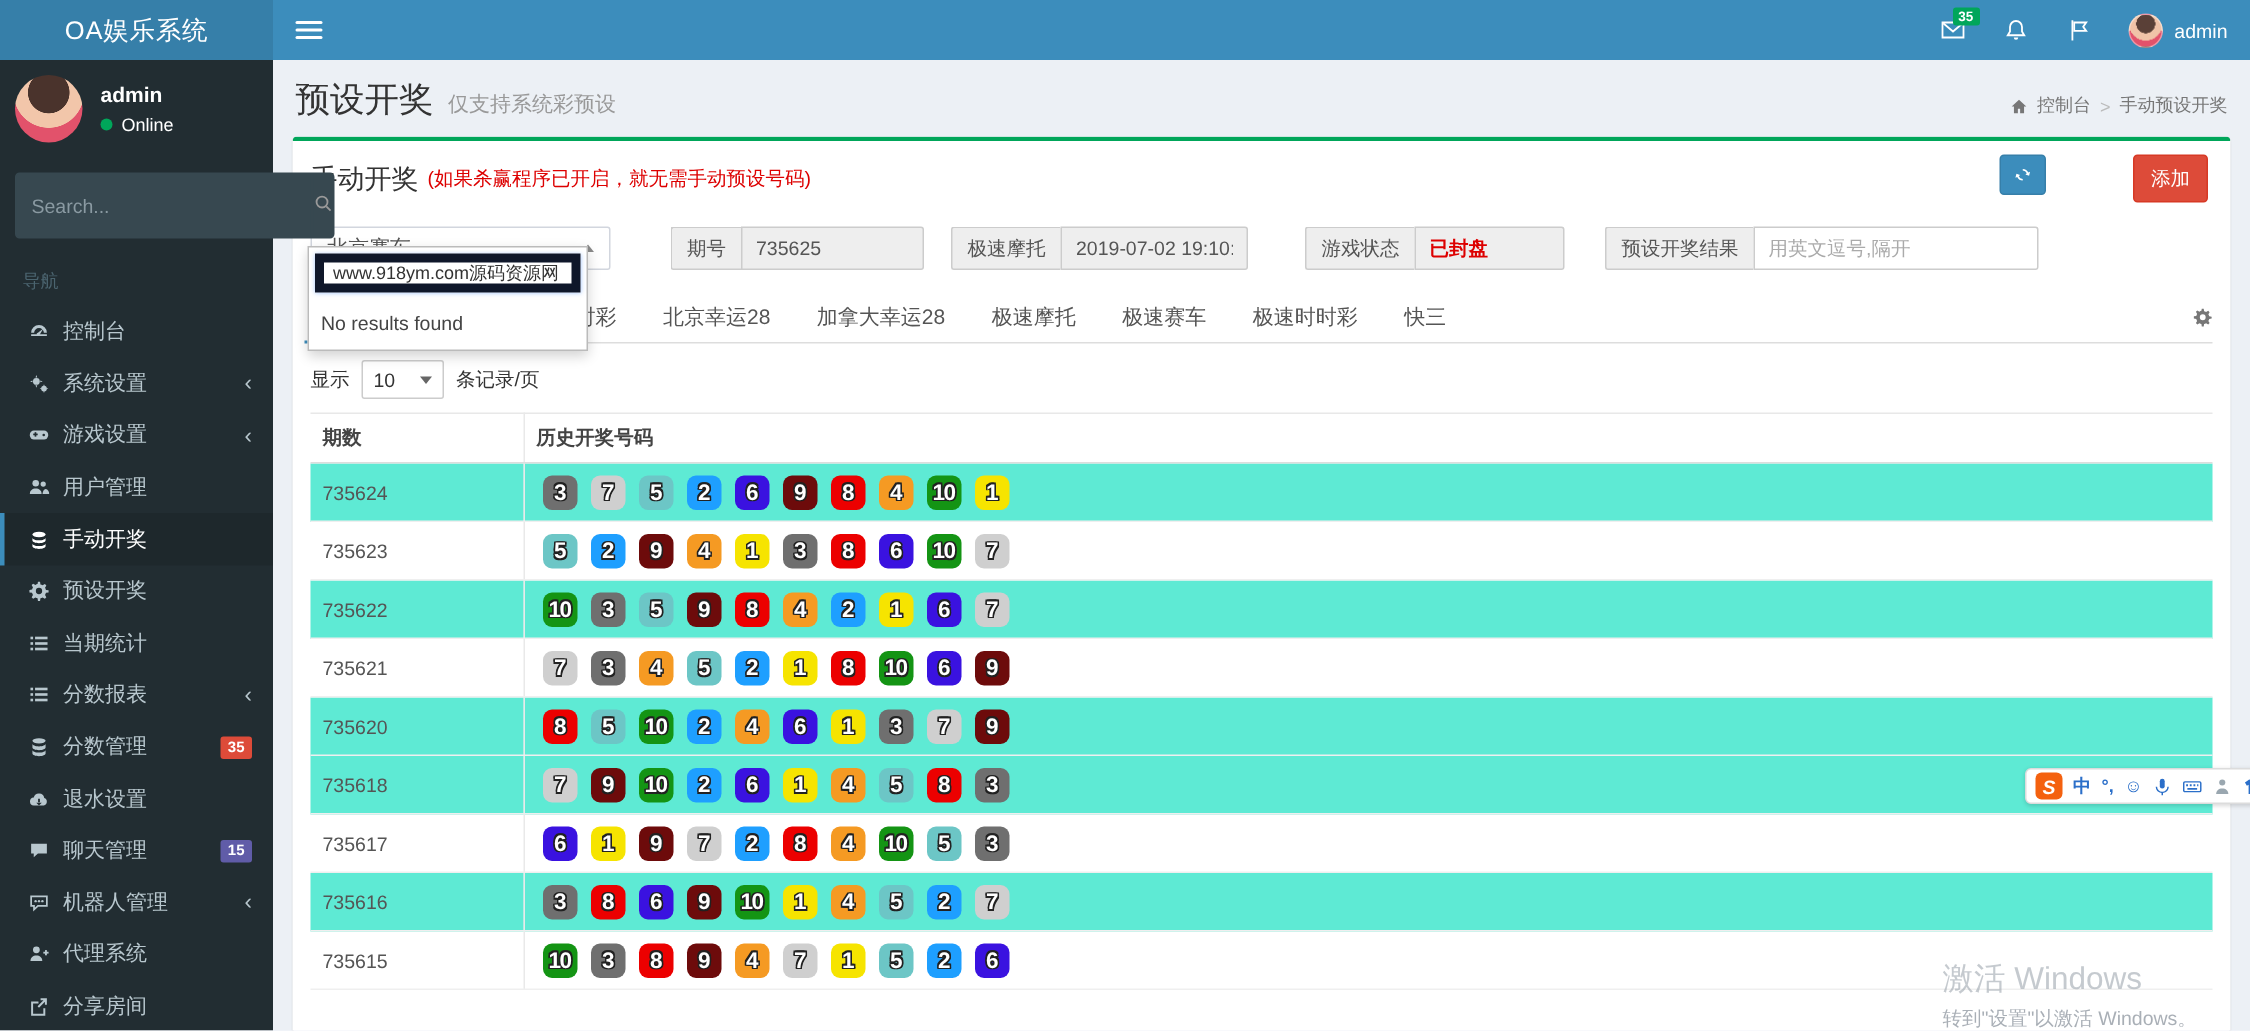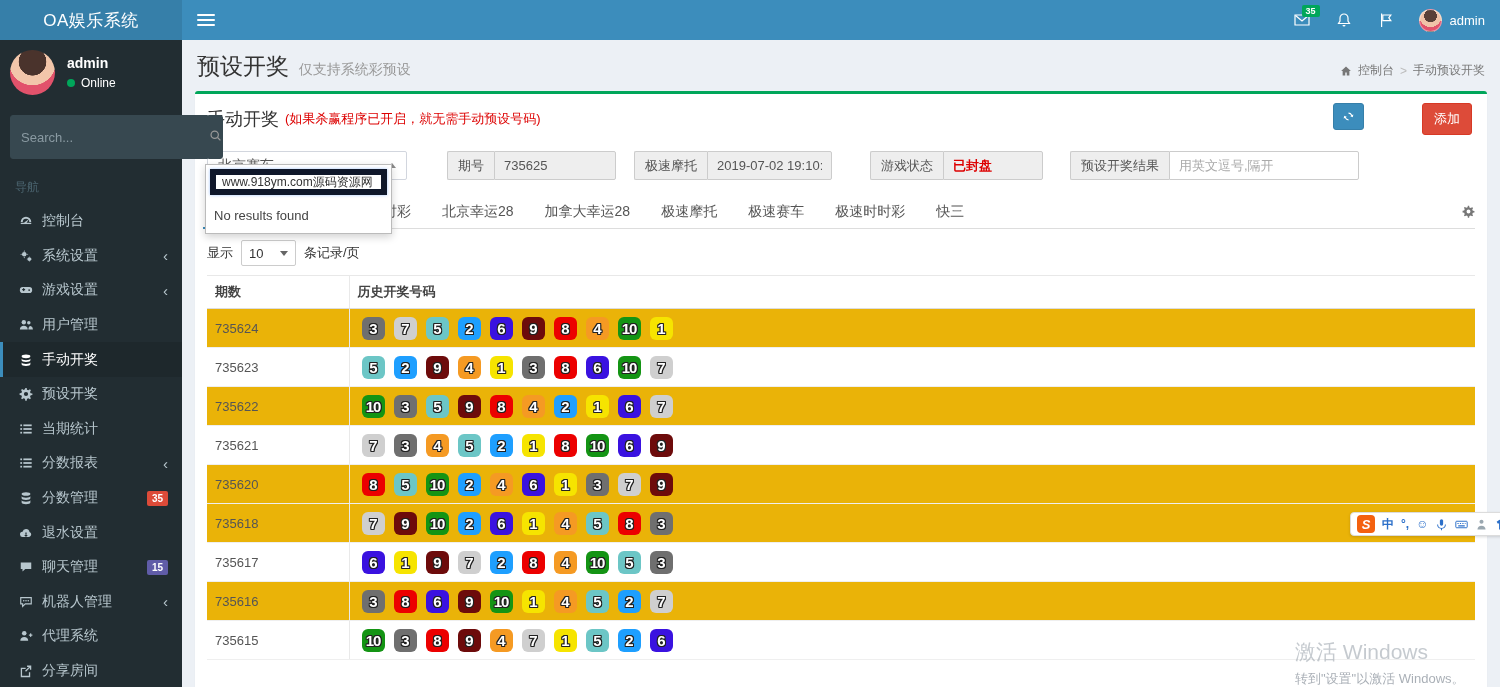--- a/index.html
+++ b/index.html
@@ -81,21 +81,21 @@
   .tabs-gear { margin-left:auto; padding-bottom:7px; cursor:pointer; }
   .tabs-gear svg { width:13px; height:13px; fill:#777; }
 
   .pagesize-row { display:flex; align-items:center; gap:8px; padding:11px 12px 9px; color:#333; }
   .ps-select { display:flex; align-items:center; justify-content:space-between; width:55px; height:26px; border:1px solid #ccc; border-radius:2px; padding:0 7px; cursor:pointer; color:#333; }
 
   table.draws { width:calc(100% - 24px); margin:0 12px; border-collapse:collapse; }
   table.draws th { text-align:left; font-size:13px; color:#444; border-top:1px solid #e8e8e8; border-bottom:1px solid #ddd; padding:7px 8px; height:30px; }
   table.draws td { border-bottom:1px solid #efefef; padding:0 8px; height:39px; font-size:13px; color:#555; }
   .col-period { width:142px; border-right:1px solid #e9e9e9; }
-  tr.striped { background:#eab308; }
+  tr.striped { background:#5eead4; }
   .balls { display:flex; gap:9px; padding-left:4px; }
   .ball { width:23px; height:23px; border-radius:6px; display:flex; align-items:center; justify-content:center;
     color:#fff; font-weight:bold; font-size:15px; letter-spacing:-1px;
     text-shadow:-1px 0 #222,0 1px #222,1px 0 #222,0 -1px #222,-1px -1px #222,1px 1px #222,-1px 1px #222,1px -1px #222; }
 
   
   .dd-panel { position:absolute; left:10px; top:70px; width:187px; background:#fff; border:1px solid #bbb; box-shadow:0 3px 8px rgba(0,0,0,.18); z-index:40; }
   .dd-search { margin:4px; }
   .dd-search input { width:100%; height:26px; border:6px solid #0f172a; box-shadow:0 0 3px rgba(77,144,254,.5); padding:0 6px; font-size:12px; color:#333; outline:none; }
   .dd-empty { padding:9px 8px 10px; font-size:13px; color:#444; }

